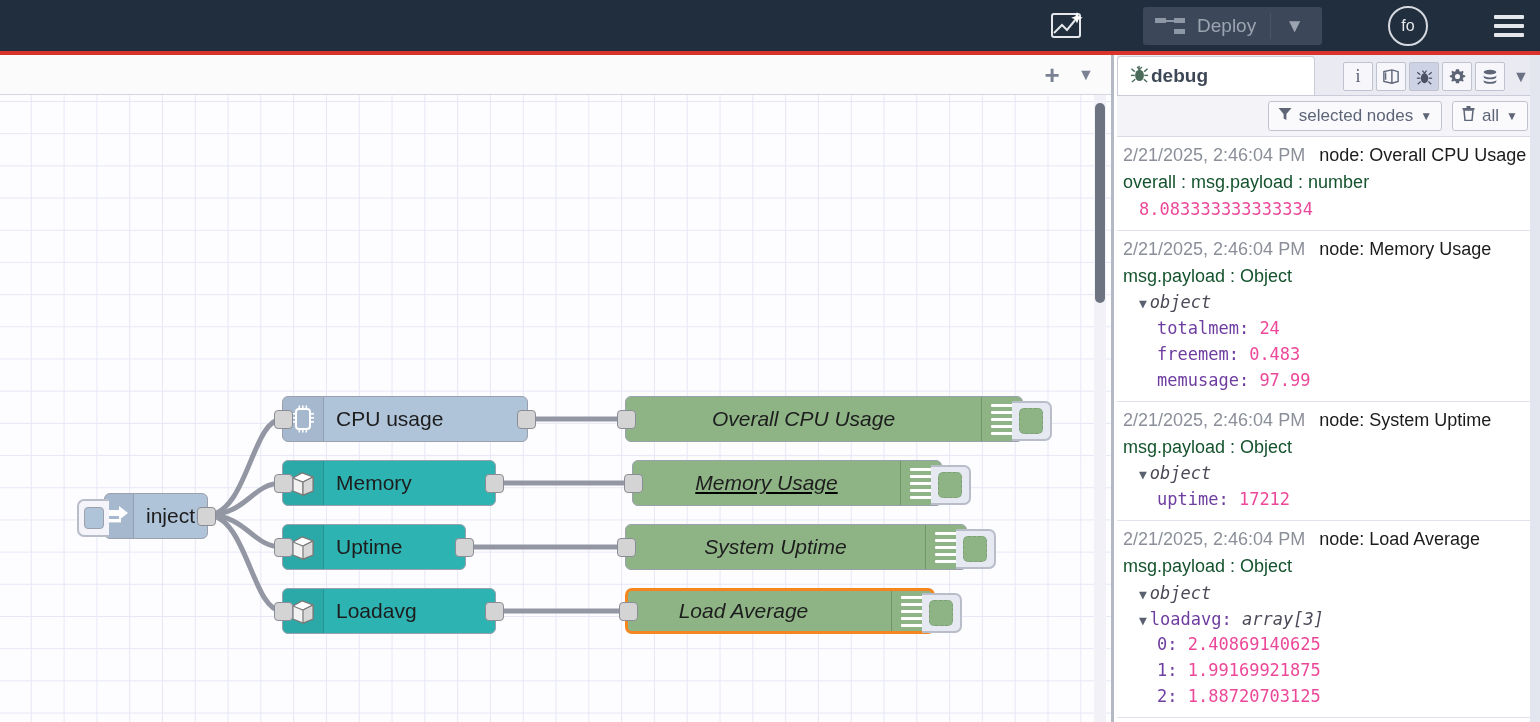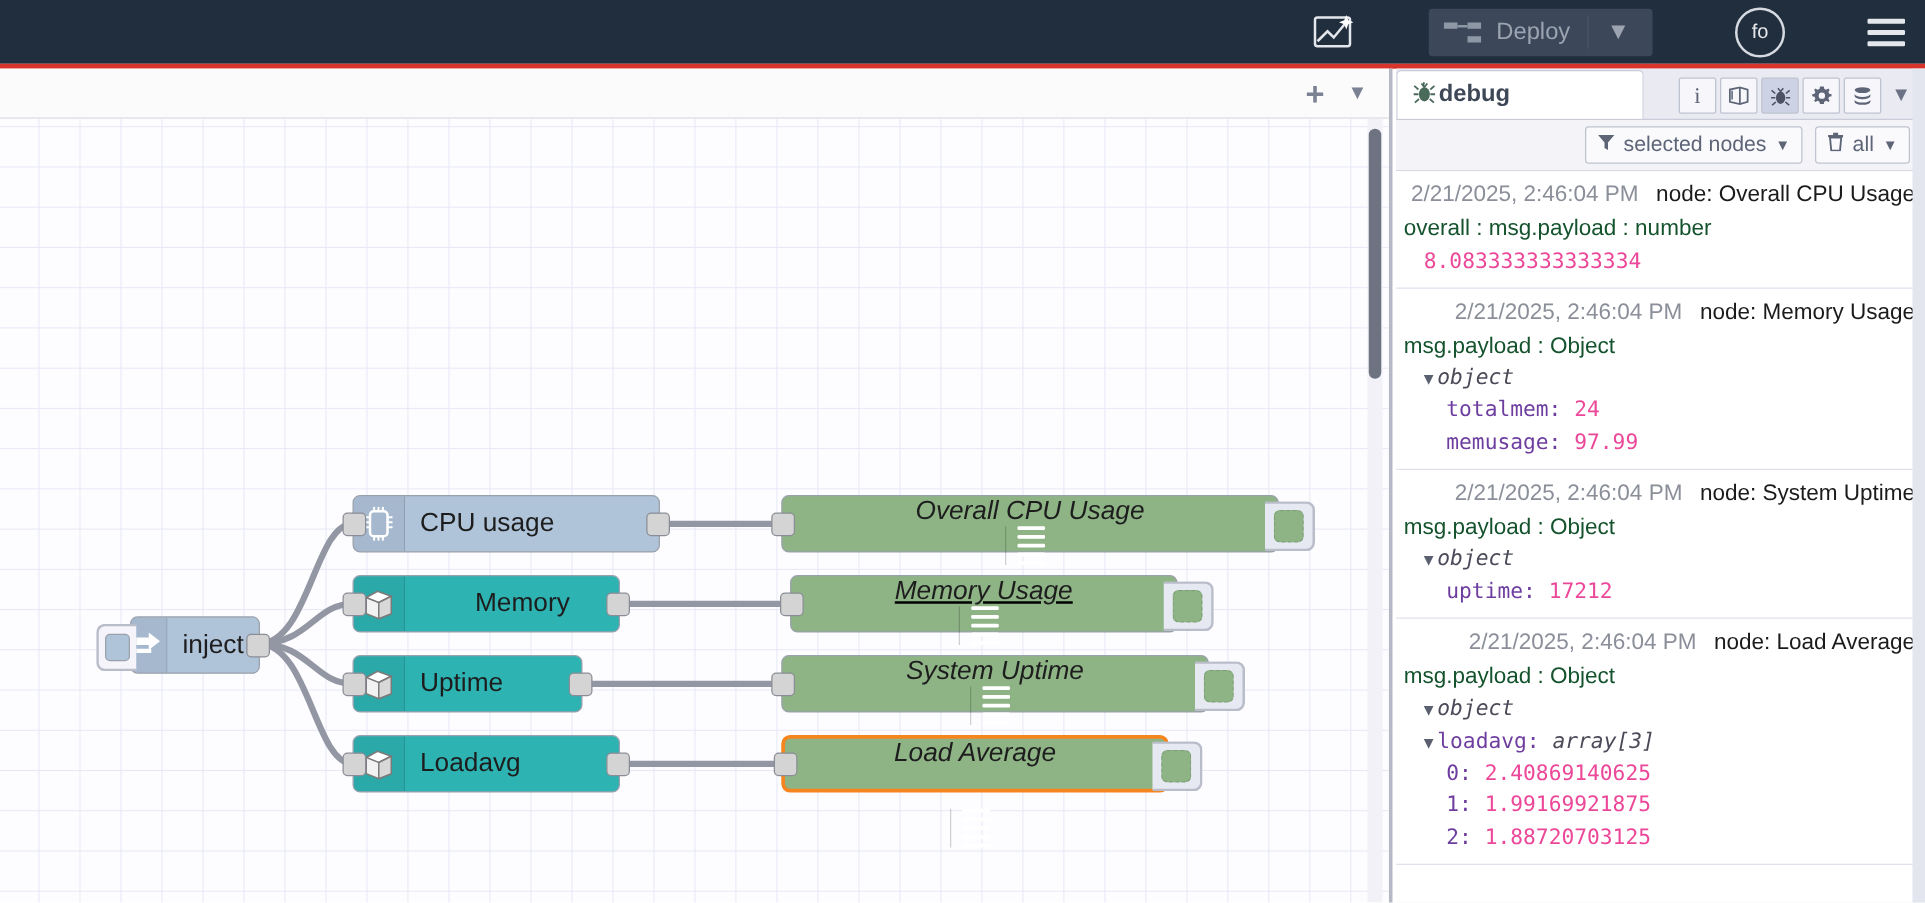--- a/index.html
+++ b/index.html
@@ -75,21 +75,21 @@
   .node{position:absolute;display:flex;align-items:center;box-sizing:border-box;
         border:1px solid #9aa0ac;border-radius:6px;height:46px;}
   .node-icon{
     width:40px;height:100%;display:flex;align-items:center;justify-content:center;
     border-right:1px solid rgba(0,0,0,.13);
     border-radius:5px 0 0 5px;background:rgba(0,0,0,.055);
   }
   .node-label{flex:1;padding:0 12px;font-size:21px;color:#1d1d1d;}
   .node-blue{background:#AFC3D9;}
   .node-teal{background:#2EB3B3;}
-  .node-green{background:#8EB486;flex-direction:column;}
+  .node-green{background:#8EB486;}
 
   .port{
     position:absolute;width:17px;height:17px;background:#d4d4d4;border:1px solid #8a8d95;
     border-radius:4px;top:50%;margin-top:-9px;
   }
   .port.in{left:-9px;}
   .port.out{right:-9px;}
 
   .inject-btn{
     position:absolute;left:-28px;top:50%;margin-top:-17px;
@@ -146,21 +146,21 @@
   .pill{
     display:flex;align-items:center;gap:7px;height:28px;padding:0 9px;
     border:1px solid #bfc3d0;background:#fafafd;border-radius:3px;
     font-size:17px;color:#5d6577;cursor:pointer;
   }
   .dbg-list{height:585px;overflow:hidden;background:#fff;}
   .msg{
     padding:5px 8px 7px 6px;border-bottom:1px solid #dfe1ec;
     font-size:18px;line-height:1.52;
   }
-  .msg-head{white-space:nowrap;text-align:right;}
+  .msg-head{white-space:nowrap;}
   .msg-time{color:#8b8f99;}
   .msg-node{color:#1b1b1b;margin-left:9px;}
   .msg-prop{color:#14532d;}
   .mono{font-family:"DejaVu Sans Mono",monospace;font-size:17px;}
   .val-num{color:#ec4899;}
   .key{color:#6E3DA0;}
   .obj-row{color:#4a4a58;font-style:italic;}
   .twisty{color:#5a6070;font-size:13px;margin-right:3px;}
   .indent1{padding-left:16px;}
   .indent2{padding-left:34px;}
@@ -256,21 +256,21 @@
               <rect x="20" y="8" width="4" height="1.6"></rect>
                 <rect x="20" y="12" width="4" height="1.6"></rect>
                 <rect x="20" y="16" width="4" height="1.6"></rect>
             </g>
           </svg>
         </div>
         <div class="node-label">CPU usage</div>
         <div class="port out"></div>
       </div>
 
-      <div class="node node-teal" style="left:282px;top:365px;width:214px;gap:44px;">
+      <div class="node node-teal" style="left:282px;top:365px;width:214px;">
         <div class="port in"></div>
         <div class="node-icon">
           <svg width="28" height="28" viewBox="0 0 28 28">
             <path d="M4 9 L13 4 L24 8 L24 22 L14 26 L4 22 Z" fill="#f2f2f2" stroke="#7b7b7b" stroke-width="1.2"></path>
             <path d="M4 9 L14 13 L24 8" fill="none" stroke="#7b7b7b" stroke-width="1.2"></path>
             <path d="M14 13 L14 26" fill="none" stroke="#7b7b7b" stroke-width="1.2"></path>
             <path d="M4 9 L13 4 L24 8 L14 13 Z" fill="#ffffff" stroke="#7b7b7b" stroke-width="1.2"></path>
             <path d="M14 13 L24 8 L24 22 L14 26 Z" fill="#d8d8d8" stroke="#7b7b7b" stroke-width="1.2"></path>
           </svg>
         </div>
@@ -475,20 +475,23 @@
           <span class="msg-node">node: Memory Usage</span>
         </div>
         <div class="msg-prop">msg.payload : Object</div>
         <div class="mono obj-row indent1">
           <span class="twisty">▼</span><span>object</span>
         </div>
         <div class="mono indent2">
           <span class="key">totalmem</span><span class="key">: </span><span class="val-num">24</span>
         </div>
         <div class="mono indent2">
+          <span class="key">freemem</span><span class="key">: </span><span class="val-num">0.483</span>
+        </div>
+        <div class="mono indent2">
           <span class="key">memusage</span><span class="key">: </span><span class="val-num">97.99</span>
         </div>
       </div>
 
       <div class="msg">
         <div class="msg-head">
           <span class="msg-time">2/21/2025, 2:46:04 PM</span>
           <span class="msg-node">node: System Uptime</span>
         </div>
         <div class="msg-prop">msg.payload : Object</div>

